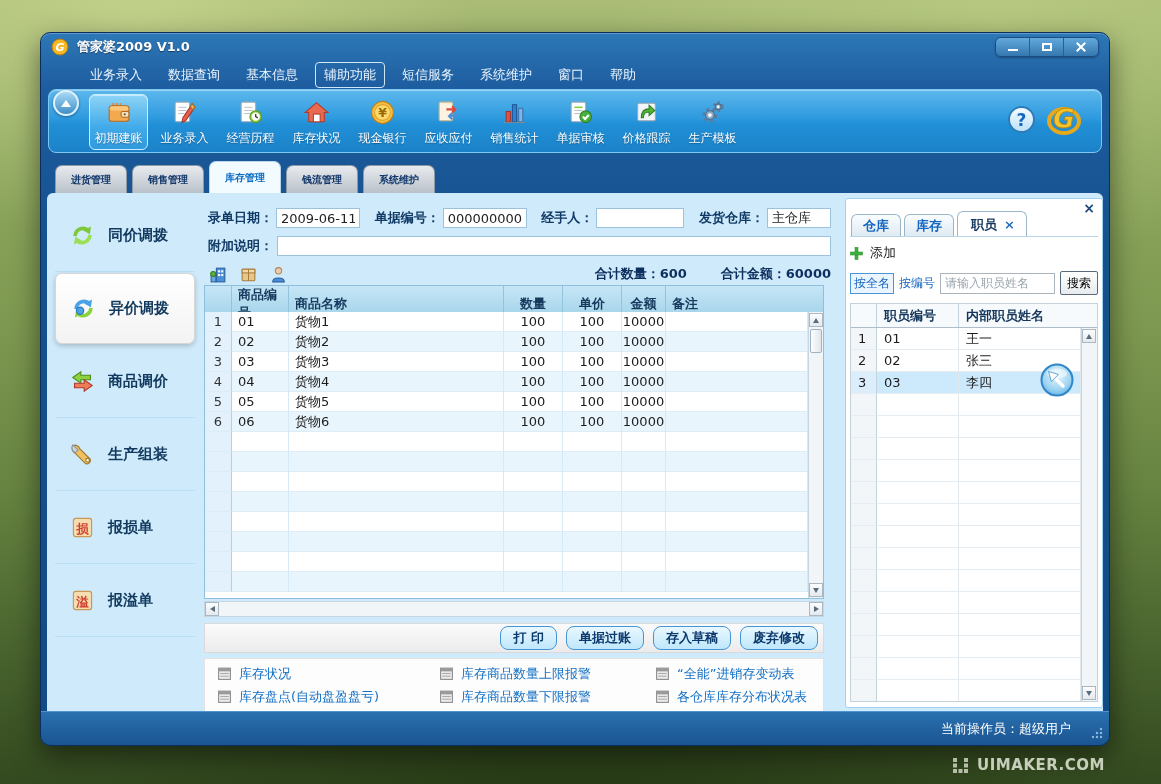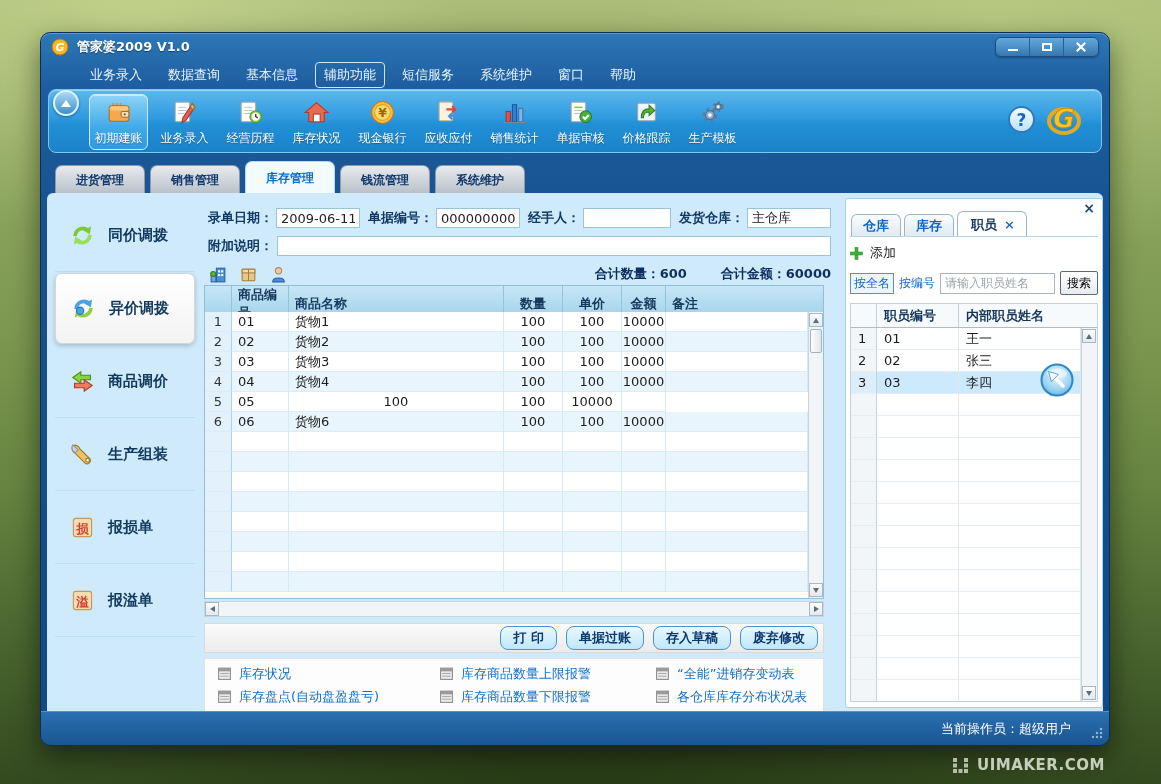--- a/index.html
+++ b/index.html
@@ -50,21 +50,21 @@
   .tb-btn { width:59px; height:56px; display:flex; flex-direction:column; align-items:center; padding-top:4px; border:1px solid transparent; border-radius:6px; cursor:default; }
   .tb-btn.active { background:linear-gradient(180deg,#8ed4f7,#41aae9 60%,#2f9ade); border-color:#c9ecff; box-shadow:inset 0 1px 0 rgba(255,255,255,.5); }
   .tb-btn .lbl { color:#fff; font-size:12px; margin-top:4px; white-space:nowrap; text-shadow:0 1px 1px rgba(0,0,0,.3); }
   .tb-btn svg { width:27px; height:27px; }
   .help-btn { position:absolute; right:66px; top:16px; width:27px; height:27px; border-radius:50%;
     background:linear-gradient(180deg,#f2fbff,#bfe2f8); border:2px solid #2f7ab8; color:#1566c0;
     font-weight:bold; font-size:17px; display:flex; align-items:center; justify-content:center; }
   .brand-logo { position:absolute; right:18px; top:10px; width:38px; height:38px; }
   
   .tabbar { position:absolute; top:122px; left:14px; height:38px; display:flex; align-items:flex-end; gap:5px; }
-  .tab { height:28px; line-height:28px; padding:0 20px; font-size:12px; font-weight:bold; color:#12386b;
+  .tab { height:28px; line-height:28px; padding:0 15px; font-size:10px; font-weight:bold; color:#12386b;
     background:linear-gradient(180deg,#e8ebef,#b9c1c9); border:1px solid #8e9aa6; border-bottom:none; border-radius:7px 7px 0 0; cursor:default; }
   .tab.active { height:32px; line-height:32px; background:#f2fbff; color:#0d6cc4; border-color:#b9d6ea; }
   
   .content { position:absolute; top:160px; left:6px; right:6px; bottom:34px; background:#cfeafb; border-radius:6px 6px 0 0; }
   
   .sidebar { position:absolute; left:8px; top:6px; width:140px; height:508px; }
   .side-item { height:73px; display:flex; align-items:center; gap:13px; padding-left:15px; border-bottom:1px solid #b9e0f5; cursor:default; }
   .side-item svg { width:25px; height:25px; flex:none; }
   .side-item .lbl { font-size:15px; font-weight:bold; color:#123a5e; white-space:nowrap; }
   .side-item.active { background:linear-gradient(180deg,#ffffff,#f3f3f3); border:1px solid #d6d6d6; border-radius:7px; box-shadow:0 2px 5px rgba(0,0,0,.2); height:71px; margin:1px 0; }
@@ -375,21 +375,21 @@
         <div class="pair">
           <span class="flabel">单据编号：</span>
           <input class="finput" style="width: 84px;" value="0000000001">
         </div>
         <div class="pair">
           <span class="flabel">经手人：</span>
           <input class="finput" style="width: 88px;" value="">
         </div>
         <div class="pair">
           <span class="flabel">发货仓库：</span>
-          <input class="finput" style="width: 84px;" value="主仓库">
+          <input class="finput" style="width: 64px;" value="主仓库">
         </div>
       </div>
       <div class="form-row r2">
         <span class="flabel">附加说明：</span>
         <input class="finput" value="" style="">
       </div>
 
       <div class="mini-row">
         <svg viewBox="0 0 18 18">
           <rect x="7" y="3" width="8" height="13" fill="#4a90d9" stroke="#2c5f9e"></rect>
@@ -458,20 +458,21 @@
               <div>04</div>
               <div>货物4</div>
             <div class="c">100</div>
               <div class="c">100</div>
               <div class="c">10000</div>
               <div></div>
           </div>
           <div class="mrow">
             <div class="num">5</div>
               <div>05</div>
+              <div>货物5</div>
             <div class="c">100</div>
               <div class="c">100</div>
               <div class="c">10000</div>
               <div></div>
           </div>
           <div class="mrow">
             <div class="num">6</div>
               <div>06</div>
               <div>货物6</div>
             <div class="c">100</div>

